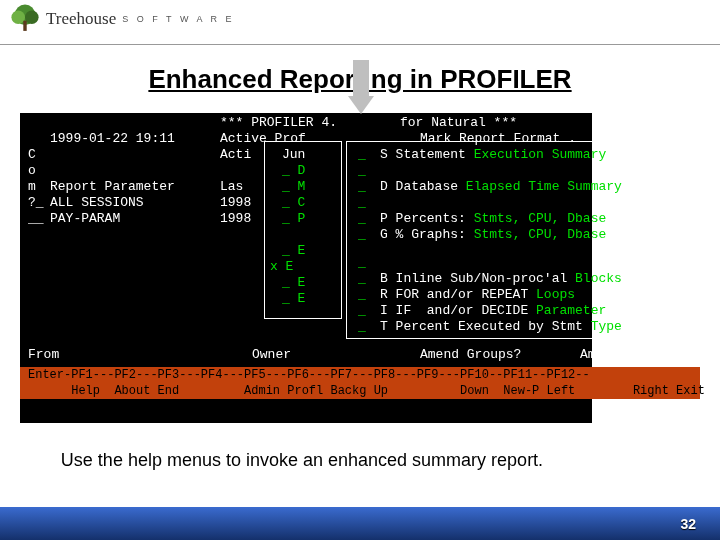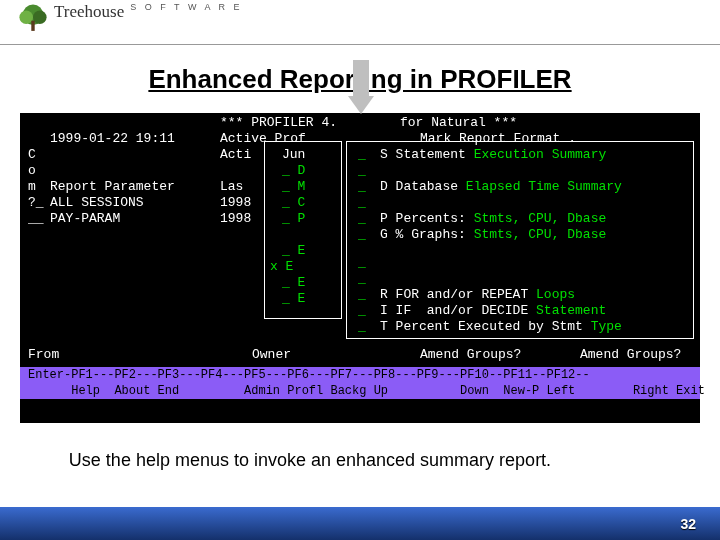--- a/index.html
+++ b/index.html
@@ -1,32 +1,32 @@
 <!DOCTYPE html>
 <html><head>
 <meta charset="utf-8">
 <style>
   html,body{margin:0;padding:0;width:720px;height:540px;background:#fff;font-family:Arial,Helvetica,sans-serif;overflow:hidden}
-  .logo{position:absolute;top:2px;left:16px;display:flex;}
+  .logo{position:absolute;top:2px;left:8px;display:flex;align-items:center}
   .logo svg{width:34px;height:34px}
   .logo-text{font-family:Georgia,serif;font-size:17px;color:#333;margin-left:4px}
   .logo-sub{font-size:9px;letter-spacing:3px;color:#555;margin-left:6px}
   .hr{position:absolute;top:44px;left:0;width:720px;height:1px;background:#999}
   h1.title{position:absolute;top:64px;left:0;width:720px;text-align:center;margin:0;font-size:26px;font-weight:bold;color:#000;text-decoration:underline}
   .arrow{position:absolute;top:60px;left:348px;width:26px;height:60px;z-index:5}
   .arrow .shaft{background:#bfbfbf;width:16px;height:36px;margin:0 auto}
   .arrow .head{width:0;height:0;border-left:13px solid transparent;border-right:13px solid transparent;border-top:18px solid #bfbfbf}
-  .term{position:absolute;top:113px;left:20px;width:680px;height:310px;background:#000;font-family:"Courier New",monospace;font-size:13px;line-height:16px;color:#0f0}
+  .term{position:absolute;top:113px;left:20px;width:572px;height:310px;background:#000;font-family:"Courier New",monospace;font-size:13px;line-height:16px;color:#0f0}
   .g{color:#00e000}
   .w{color:#fff}
   .row{position:absolute;left:8px;white-space:pre}
   .box-inner{border:1px solid #fff;position:absolute}
-  .pfbar{position:absolute;bottom:24px;left:0;width:680px;height:32px;background:#8b5cf6;color:#000;font-family:"Courier New",monospace;font-size:12px;line-height:16px;padding-top:0}
+  .pfbar{position:absolute;bottom:24px;left:0;width:680px;height:32px;background:#c2410c;color:#000;font-family:"Courier New",monospace;font-size:12px;line-height:16px;padding-top:0}
   .pfbar .row{color:#000}
-  .caption{position:absolute;top:450px;left:12px;width:596px;text-align:center;font-size:18px;color:#000}
+  .caption{position:absolute;top:450px;left:4px;width:596px;text-align:center;font-size:18px;color:#000}
   .footer{position:absolute;bottom:0;left:0;width:720px;height:33px;background:linear-gradient(#3a6bcf,#14306b)}
   .pagenum{position:absolute;right:24px;bottom:8px;color:#fff;font-size:14px;font-weight:bold;text-shadow:0 1px 1px #000}
 </style>
 </head>
 <body>
 
 <div class="logo">
   <svg viewBox="0 0 40 40">
     <circle cx="20" cy="15" r="12" fill="#4a8b2f"></circle>
     <circle cx="12" cy="18" r="8" fill="#6fb144"></circle>
@@ -79,22 +79,23 @@
   <div class="row g" style="top:162px;left:262px">_ E</div>
   <div class="row g" style="top:178px;left:262px">_ E</div>
 
   <div class="box-inner" style="top:28px;left:326px;width:346px;height:196px"></div>
 
   <div class="row" style="top:34px;left:360px"><span class="w">S Statement</span> <span class="g">Execution Summary</span></div>
   <div class="row" style="top:66px;left:360px"><span class="w">D Database</span> <span class="g">Elapsed Time Summary</span></div>
   <div class="row" style="top:98px;left:360px"><span class="w">P Percents:</span> <span class="g">Stmts, CPU, Dbase</span></div>
   <div class="row" style="top:114px;left:360px"><span class="w">G % Graphs:</span> <span class="g">Stmts, CPU, Dbase</span></div>
 
+  <div class="row" style="top:158px;left:360px"><span class="w">B Inline Sub/Non-proc'al</span> <span class="g">Blocks</span></div>
   <div class="row" style="top:174px;left:360px"><span class="w">R FOR and/or REPEAT</span> <span class="g">Loops</span></div>
-  <div class="row" style="top:190px;left:360px"><span class="w">I IF  and/or DECIDE</span> <span class="g">Statement</span></div>
+  <div class="row" style="top:190px;left:360px"><span class="w">I IF  and/or DECIDE</span> <span class="g">Parameter</span></div>
   <div class="row" style="top:206px;left:360px"><span class="w">T Percent Executed by Stmt</span> <span class="g">Type</span></div>
 
   <div class="row g" style="top:34px;left:338px">_</div>
   <div class="row g" style="top:50px;left:338px">_</div>
   <div class="row g" style="top:66px;left:338px">_</div>
   <div class="row g" style="top:82px;left:338px">_</div>
   <div class="row g" style="top:98px;left:338px">_</div>
   <div class="row g" style="top:114px;left:338px">_</div>
   <div class="row g" style="top:142px;left:338px">_</div>
   <div class="row g" style="top:158px;left:338px">_</div>

